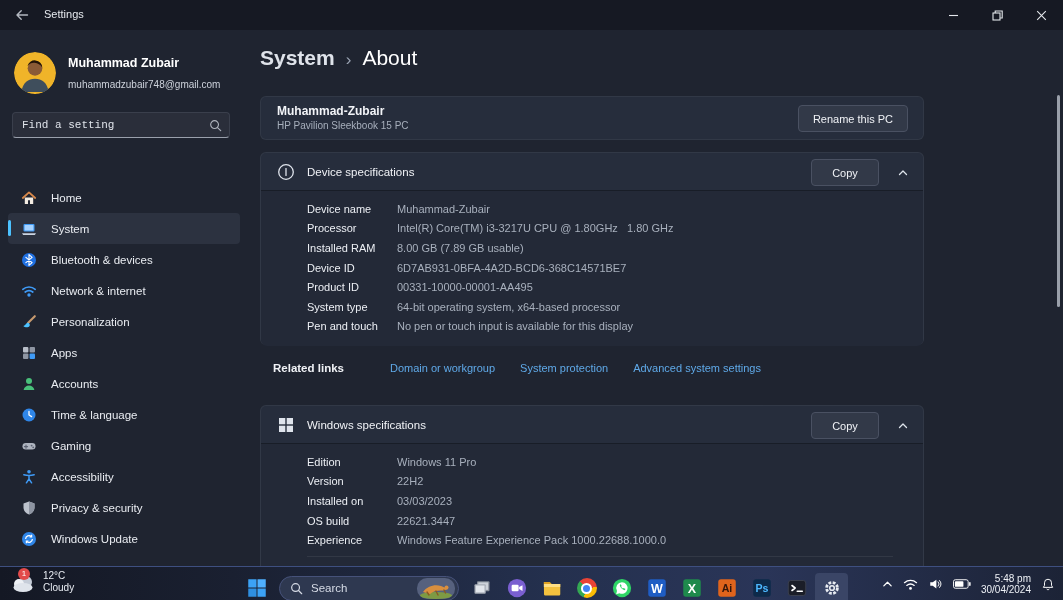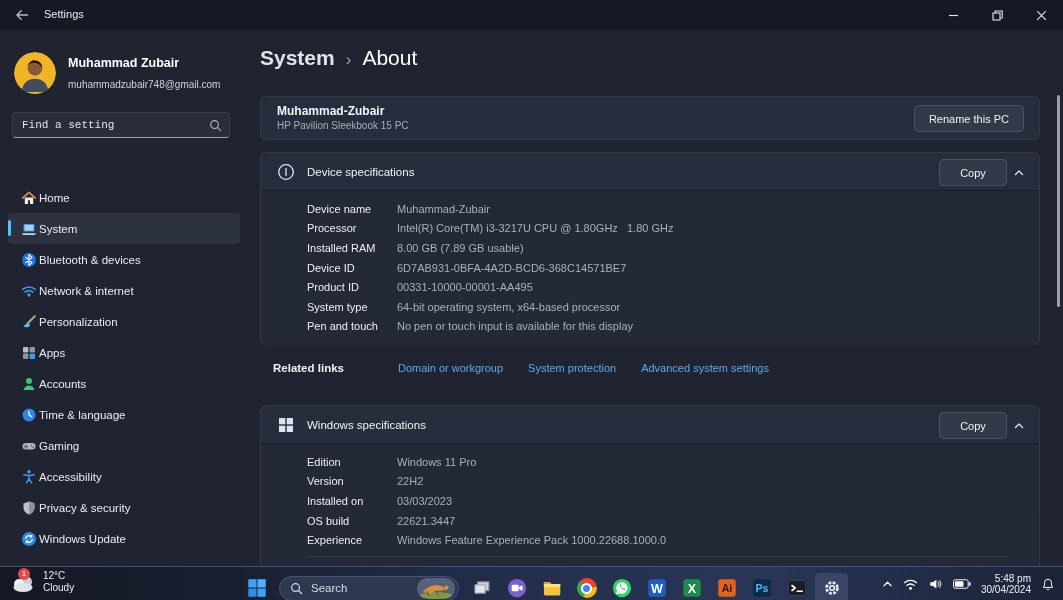--- a/index.html
+++ b/index.html
@@ -20,60 +20,60 @@
   .avatar{width:42px;height:42px;border-radius:50%;overflow:hidden;flex:none;}
   .p-name{font-size:12.5px;font-weight:bold;color:#fff;}
   .p-email{font-size:10px;color:#cdd2db;margin-top:9px;}
   .search-box{position:absolute;top:82px;left:12px;width:218px;height:26px;}
   .search-box input{width:100%;height:100%;background:#2a2e3a;border:1px solid #3a3f4c;
     border-bottom:1px solid #9aa0ac;border-radius:4px;color:#e8ebf1;font-size:11px;
     padding:0 28px 0 9px;font-family:Liberation Mono, monospace;outline:none;}
   .search-box input::placeholder{color:#dfe3ea;opacity:1;}
   .search-mag{position:absolute;right:8px;top:6px;width:13px;height:13px;opacity:.85;}
   .nav{position:absolute;top:152px;left:8px;width:232px;}
-  .nav-item{height:31px;display:flex;align-items:center;gap:2px;padding-left:12px;
+  .nav-item{height:31px;display:flex;align-items:center;gap:14px;padding-left:12px;
     border-radius:4px;position:relative;font-size:11.5px;color:#e9ecf1;cursor:default;}
   .nav-item.selected{background:#2c3240;}
   .sel-pill{position:absolute;left:0;top:7px;width:3px;height:16px;border-radius:2px;background:#4cc2ff;}
   .nav-icon{width:17px;height:17px;display:flex;align-items:center;justify-content:center;flex:none;}
   .nav-icon svg{width:16px;height:16px;}
 
   
   .main{position:absolute;left:260px;top:30px;width:780px;bottom:0;}
   .breadcrumb{position:absolute;top:16px;left:0;display:flex;align-items:baseline;gap:11px;}
   .bc-parent{font-size:21px;font-weight:600;color:#dfe3ea;}
   .bc-sep{font-size:17px;color:#9aa3b2;}
   .bc-current{font-size:21px;font-weight:normal;color:#fff;}
 
-  .card{position:absolute;left:0;width:780px;background:#262d3c;border:1px solid rgba(255,255,255,.055);border-radius:6px;}
+  .card{position:absolute;left:0;width:664px;background:#262d3c;border:1px solid rgba(255,255,255,.055);border-radius:6px;}
   .device-card{top:66px;height:44px;padding:7px 16px;}
   .dev-name{font-size:12px;font-weight:bold;color:#f2f4f8;}
   .dev-model{font-size:10px;color:#a7afbc;margin-top:2px;}
   .btn{background:#323948;border:1px solid #4a5162;border-radius:4px;color:#f0f2f6;
     font-size:11px;font-family:"Liberation Sans",sans-serif;padding:6px 14px;height:27px;
     display:flex;align-items:center;justify-content:center;}
   .rename-btn{position:absolute;right:15px;top:8px;}
 
   .spec-card-header{height:38px;display:flex;align-items:center;padding:0 16px;
     border-bottom:1px solid rgba(0,0,0,.35);}
   .sec-icon{width:18px;height:18px;margin-right:12px;display:flex;}
   .sec-title{font-size:11.5px;color:#f0f2f6;}
-  .copy-btn{position:absolute;right:32px;top:6px;width:68px;margin-left:6px;}
+  .copy-btn{position:absolute;right:44px;top:6px;width:68px;margin-left:6px;}
   .chev-btn{position:absolute;right:10px;top:10px;width:20px;height:20px;display:flex;
     align-items:center;justify-content:center;}
   .spec-body{padding:8px 0 10px 46px;background:#232937;border-radius:0 0 6px 6px;}
   .spec-row{display:flex;align-items:center;height:19.6px;font-size:11px;}
   .spec-label{width:90px;flex:none;color:#eceff4;}
   .spec-value{color:#a8b0bd;}
   .device-specs{top:122px;height:193px;}
   .windows-specs{top:375px;height:225px;border-bottom:none;border-radius:6px 6px 0 0;}
   .windows-specs .spec-body{border-radius:0;}
 
   .related-row{position:absolute;top:332px;left:13px;display:flex;align-items:baseline;gap:26px;}
-  .rel-title{font-size:11.5px;font-weight:bold;color:#f0f2f6;margin-right:28px;}
+  .rel-title{font-size:11.5px;font-weight:bold;color:#f0f2f6;margin-right:20px;}
   .rel-link{font-size:11px;color:#5fa9e8;cursor:pointer;}
 
   .partial-link{display:block;margin-top:6px;padding-top:7px;border-top:1px solid rgba(255,255,255,.07);
     font-size:11px;color:#5fa9e8;width:calc(100% - 30px);}
 
   .scrollbar{position:absolute;right:3px;top:95px;width:3px;height:212px;background:#9aa0aa;border-radius:2px;}
 
   
   .taskbar{position:absolute;left:0;right:0;bottom:0;height:34px;z-index:10;
     background:linear-gradient(90deg,#141824 0%,#1a2031 22%,#24304e 52%,#2a3558 72%,#1c2336 100%);

